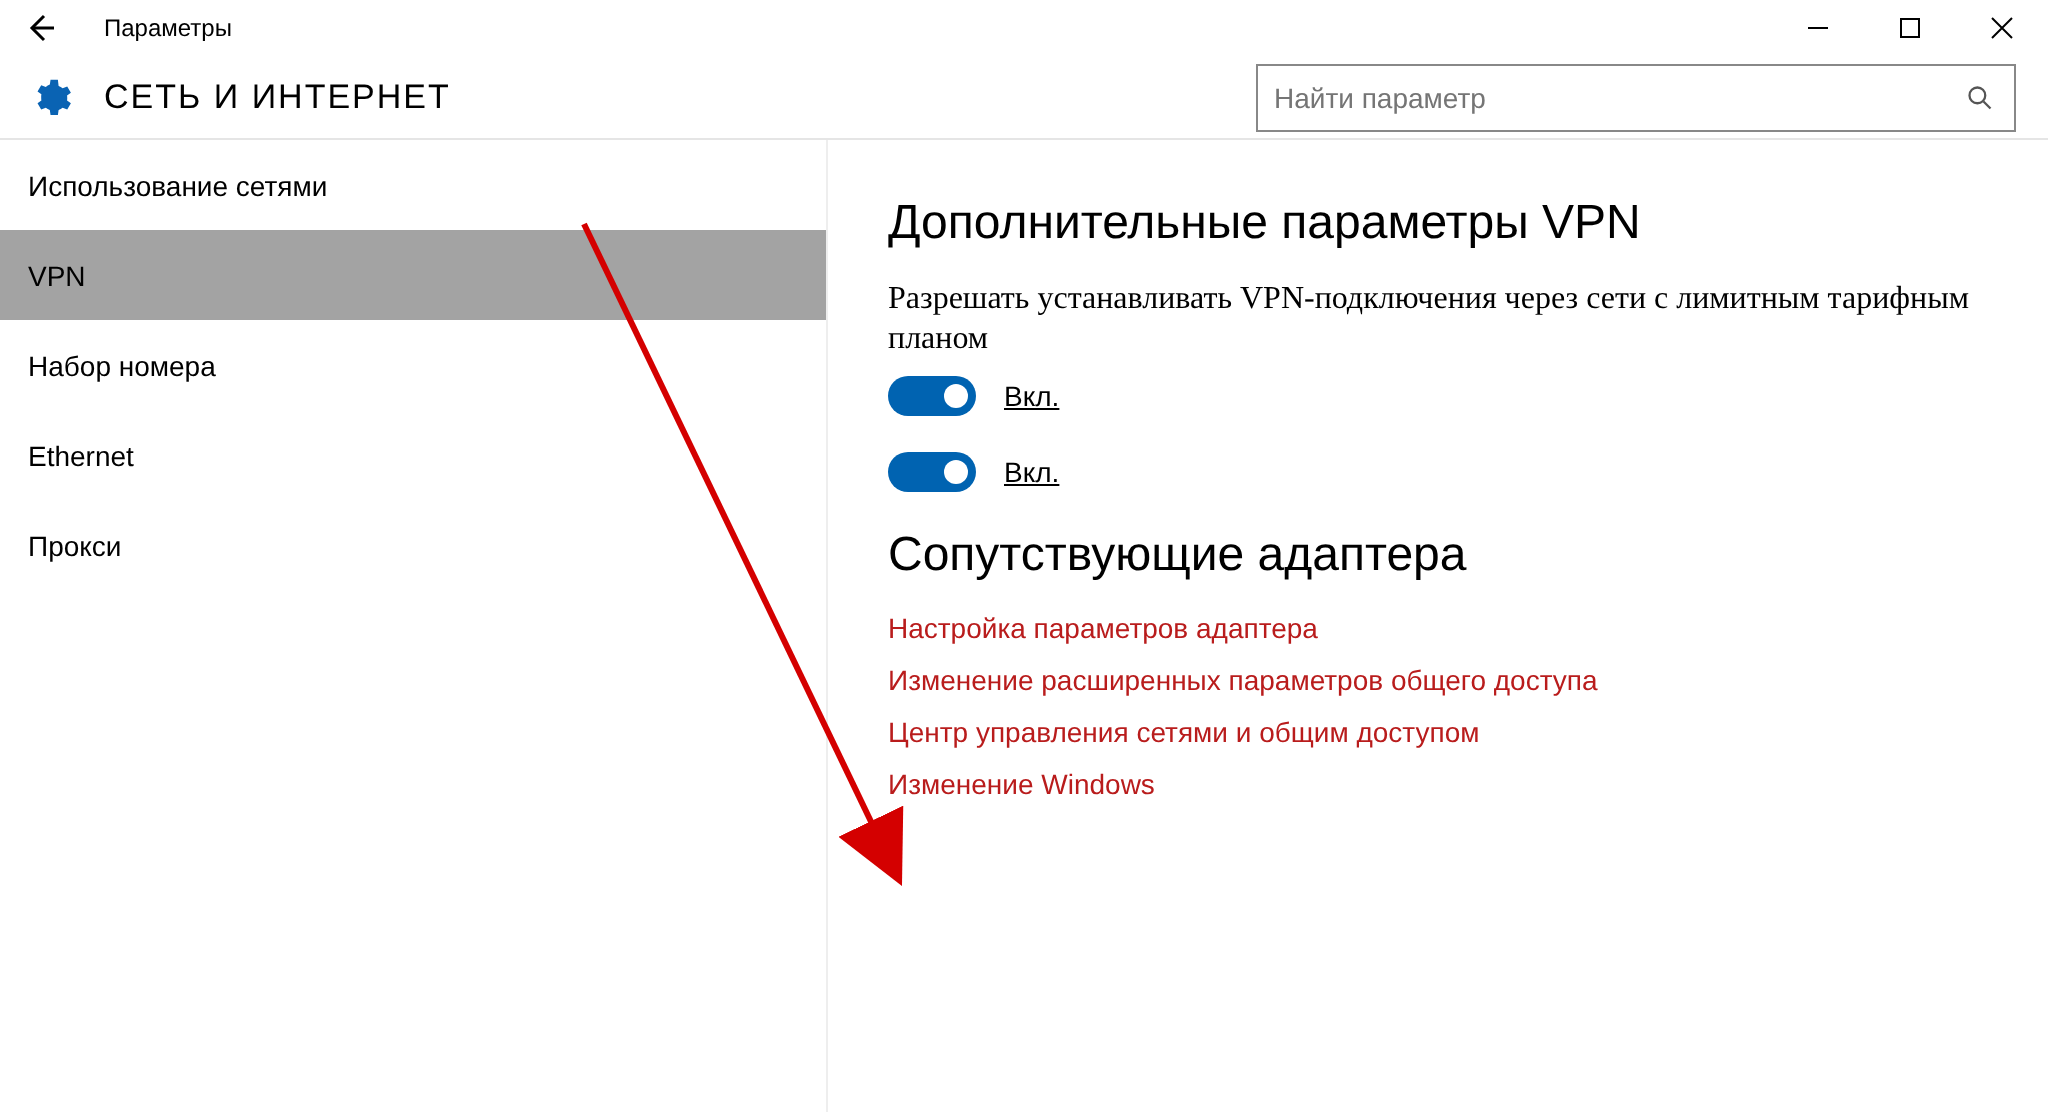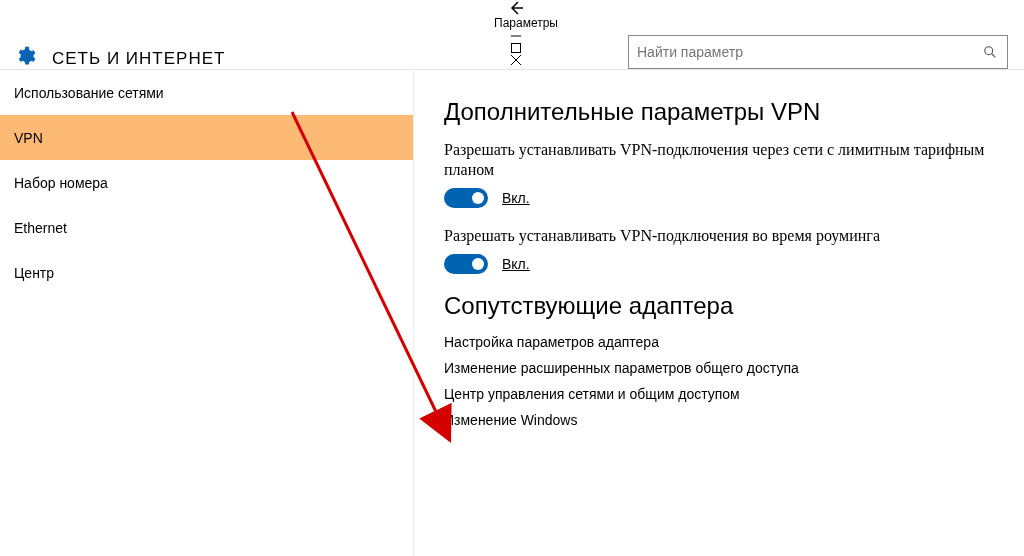--- a/index.html
+++ b/index.html
@@ -1,41 +1,41 @@
 <!DOCTYPE html>
 <html><head>
 <meta charset="utf-8">
 <style>
   * { box-sizing: border-box; margin: 0; padding: 0; }
   html, body { width: 1024px; height: 556px; font-family: "Segoe UI", Tahoma, sans-serif; background: #fff; color: #000; overflow: hidden; }
-  .titlebar { height: 28px; display: flex; align-items: center; padding-left: 8px; font-size: 12px; flex-direction: column; }
+  .titlebar { height: 28px; display: flex; align-items: center; padding-left: 8px; font-size: 12px; }
   .titlebar .back { width: 24px; display: flex; justify-content: center; align-items: center; cursor: pointer; }
   .titlebar .title { margin-left: 20px; }
   .titlebar .spacer { flex: 1; }
   .titlebar .winbtn { width: 46px; height: 28px; display: flex; justify-content: center; align-items: center; cursor: pointer; }
-  .header { height: 42px; display: flex; align-items: flex-end; padding: 0 12px; border-bottom: 1px solid #e5e5e5; }
+  .header { height: 42px; display: flex; align-items: center; padding: 0 12px; border-bottom: 1px solid #e5e5e5; }
   .header .gear { width: 26px; height: 26px; display: flex; justify-content: center; align-items: center; color: #0a63b3; margin-right: 14px; }
   .header .cap { font-size: 17px; letter-spacing: 1px; }
   .header .hspacer { flex: 1; }
   .searchbox { width: 380px; height: 30px; border: 1px solid #888; display: flex; align-items: center; padding: 16px 8px; background: #fff; margin-right: 4px; }
   .searchbox input { flex: 1; border: none; outline: none; font-size: 14px; color: #555; background: transparent; }
   .searchbox .sicon { width: 18px; display: flex; justify-content: center; color: #555; }
   .body { display: flex; height: calc(556px - 28px - 42px); }
   .sidebar { width: 413px; background: #fff; }
   .nav-item { height: 45px; display: flex; align-items: center; padding-left: 14px; font-size: 14px; cursor: pointer; }
-  .nav-item.selected { background: #fdba74; }
+  .nav-item.selected { background: #a3a3a3; }
   .content { flex: 1; padding: 0 30px 20px 30px; overflow: hidden; border-left: 1px solid #eee;}
   .content .plusrow { height: 10px; overflow:hidden; opacity:0.5; margin-bottom: 12px;}
   .content h2 { font-size: 24px; font-weight: 400; margin: 18px 0 14px 0; }
   .setting-label { font-size: 16px; line-height: 20px; font-family: Liberation Serif, serif; }
   .toggle-row { display: flex; align-items: center; margin: 8px 0 18px 0; }
   .toggle { width: 44px; height: 20px; border-radius: 10px; background: #0063b1; position: relative; cursor: pointer; }
   .toggle .knob { width: 12px; height: 12px; border-radius: 50%; background: #fff; position: absolute; top: 4px; right: 4px; }
   .toggle-state { margin-left: 14px; font-size: 14px; text-decoration: underline; }
-  .link { color: #000000; font-size: 14px; display: block; margin: 10px 0; cursor: pointer; }
+  .link { color: #b91c1c; font-size: 14px; display: block; margin: 10px 0; cursor: pointer; }
   svg.arrow-overlay { position: absolute; top: 0; left: 0; pointer-events: none; }
 </style>
 </head>
 <body>
 
 <div class="titlebar">
   <div class="back">
     <svg width="16" height="16" viewBox="0 0 16 16">
         <path d="M10 2 L4 8 L10 14" stroke="#000" stroke-width="1.5" fill="none"></path>
         <path d="M4 8 H15" stroke="#000" stroke-width="1.5"></path>
@@ -87,37 +87,36 @@
     <div class="nav-item selected">
         <span>VPN</span>
       </div>
     <div class="nav-item">
         <span>Набор номера</span>
       </div>
     <div class="nav-item">
         <span>Ethernet</span>
       </div>
     <div class="nav-item">
-        <span>Центр</span>
+        <span>Прокси</span>
       </div>
   </div>
 
   <div class="content">
     <div class="plusrow"></div>
     <h2>Дополнительные параметры VPN</h2>
 
     <div class="setting-label">Разрешать устанавливать VPN-подключения через сети с лимитным тарифным планом</div>
     <div class="toggle-row">
       <div class="toggle">
           <div class="knob"></div>
         </div>
       <div class="toggle-state">Вкл.</div>
     </div>
 
-    <div class="setting-label">Разрешать устанавливать VPN-подключения во время роуминга</div>
     <div class="toggle-row">
       <div class="toggle">
           <div class="knob"></div>
         </div>
       <div class="toggle-state">Вкл.</div>
     </div>
 
     <h2>Сопутствующие адаптера</h2>
     <a class="link">Настройка параметров адаптера</a>
     <a class="link">Изменение расширенных параметров общего доступа</a>

